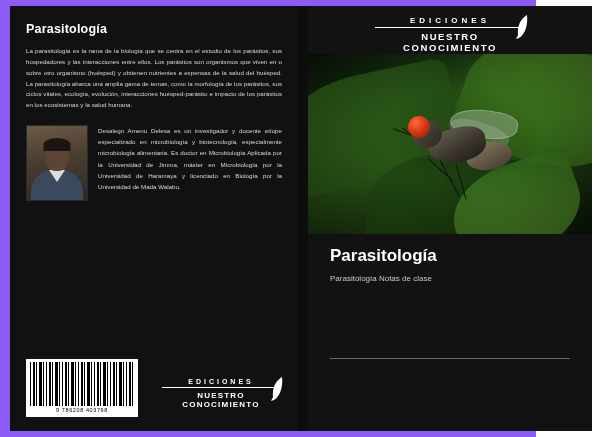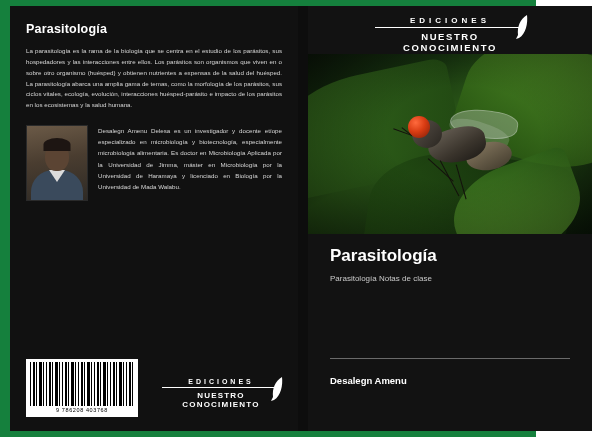--- a/index.html
+++ b/index.html
@@ -10,21 +10,21 @@
   body {
     width: 600px;
     height: 437px;
     font-family: "Liberation Sans", sans-serif;
     overflow: hidden;
   }
   #cover-wrap {
     position: relative;
     width: 536px;
     height: 437px;
-    background: #15803d;
+    background: #8b5cf6;
   }
 
   
   #back-cover {
     position: absolute;
     left: 10px;
     top: 6px;
     width: 288px;
     height: 425px;
     background: #111111;
@@ -380,17 +380,16 @@
         <div class="leg lg2"></div>
         <div class="leg lg3"></div>
       </div>
       <div class="vignette"></div>
     </div>
 
     <div id="front-title">Parasitología</div>
     <div id="front-subtitle">Parasitología Notas de clase</div>
     <div id="front-rule"></div>
     <div id="front-authors">
-      <div>Desalegn Amenu</div>
     </div>
   </div>
 
 </div>
 
 </body></html>

